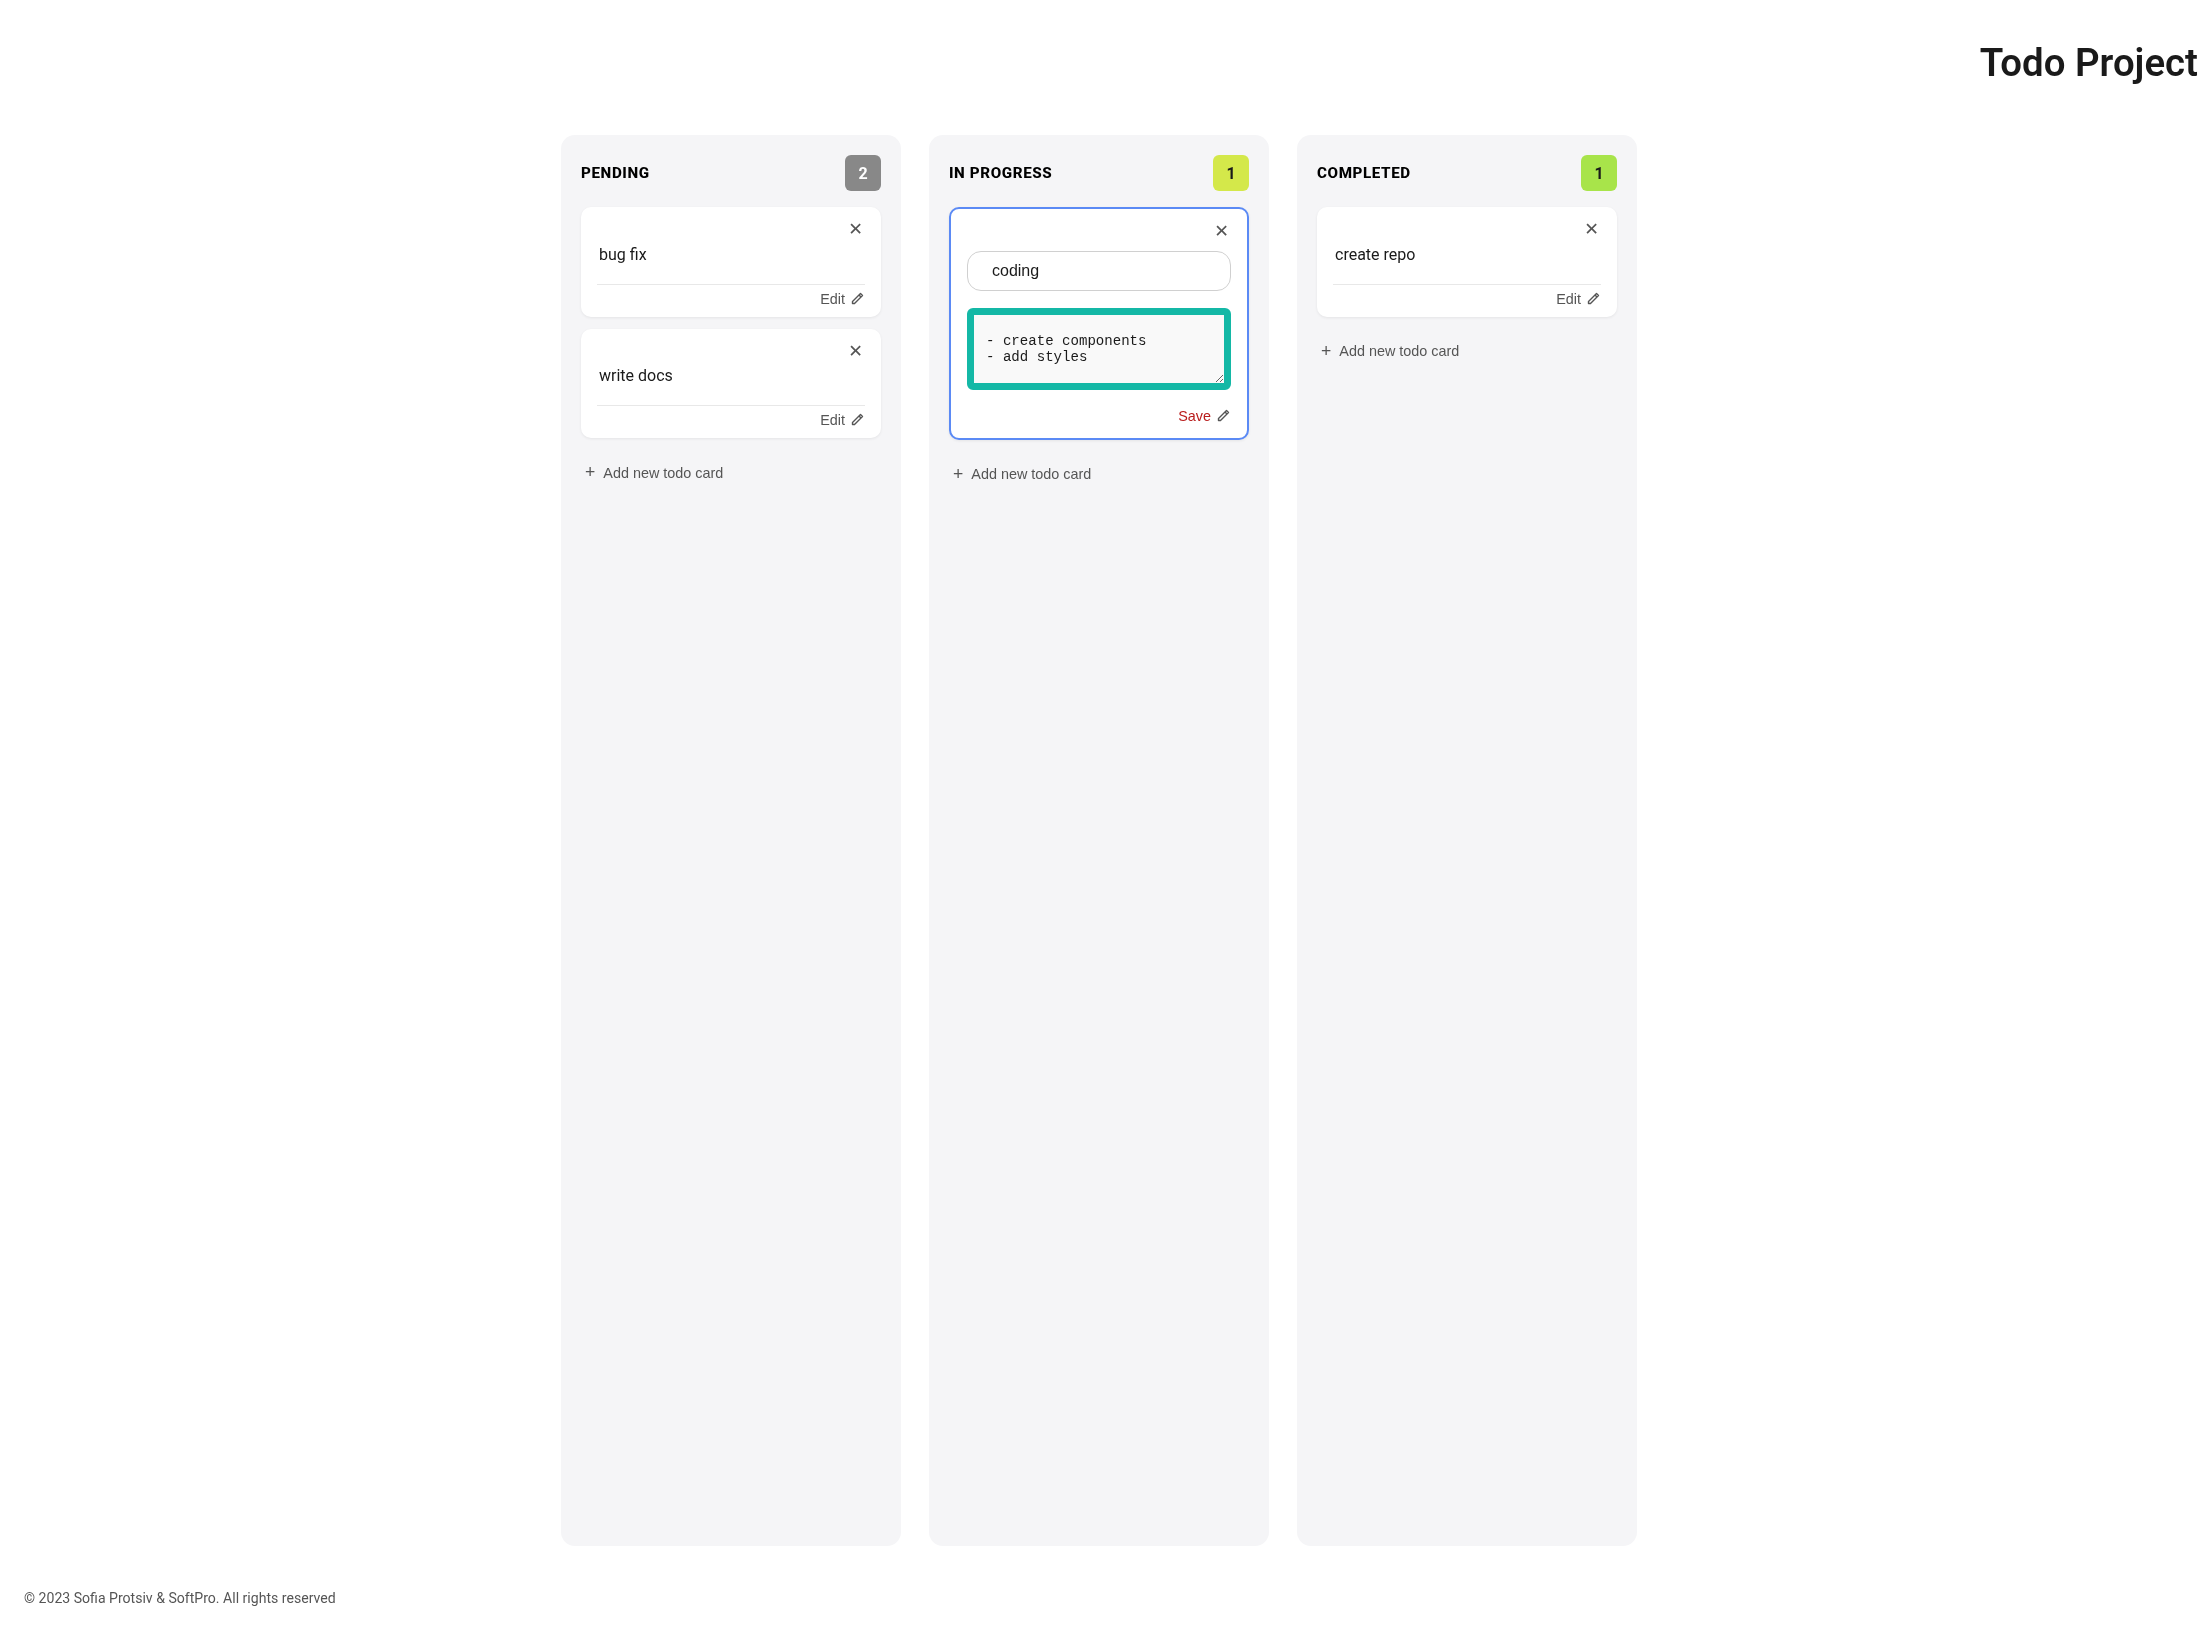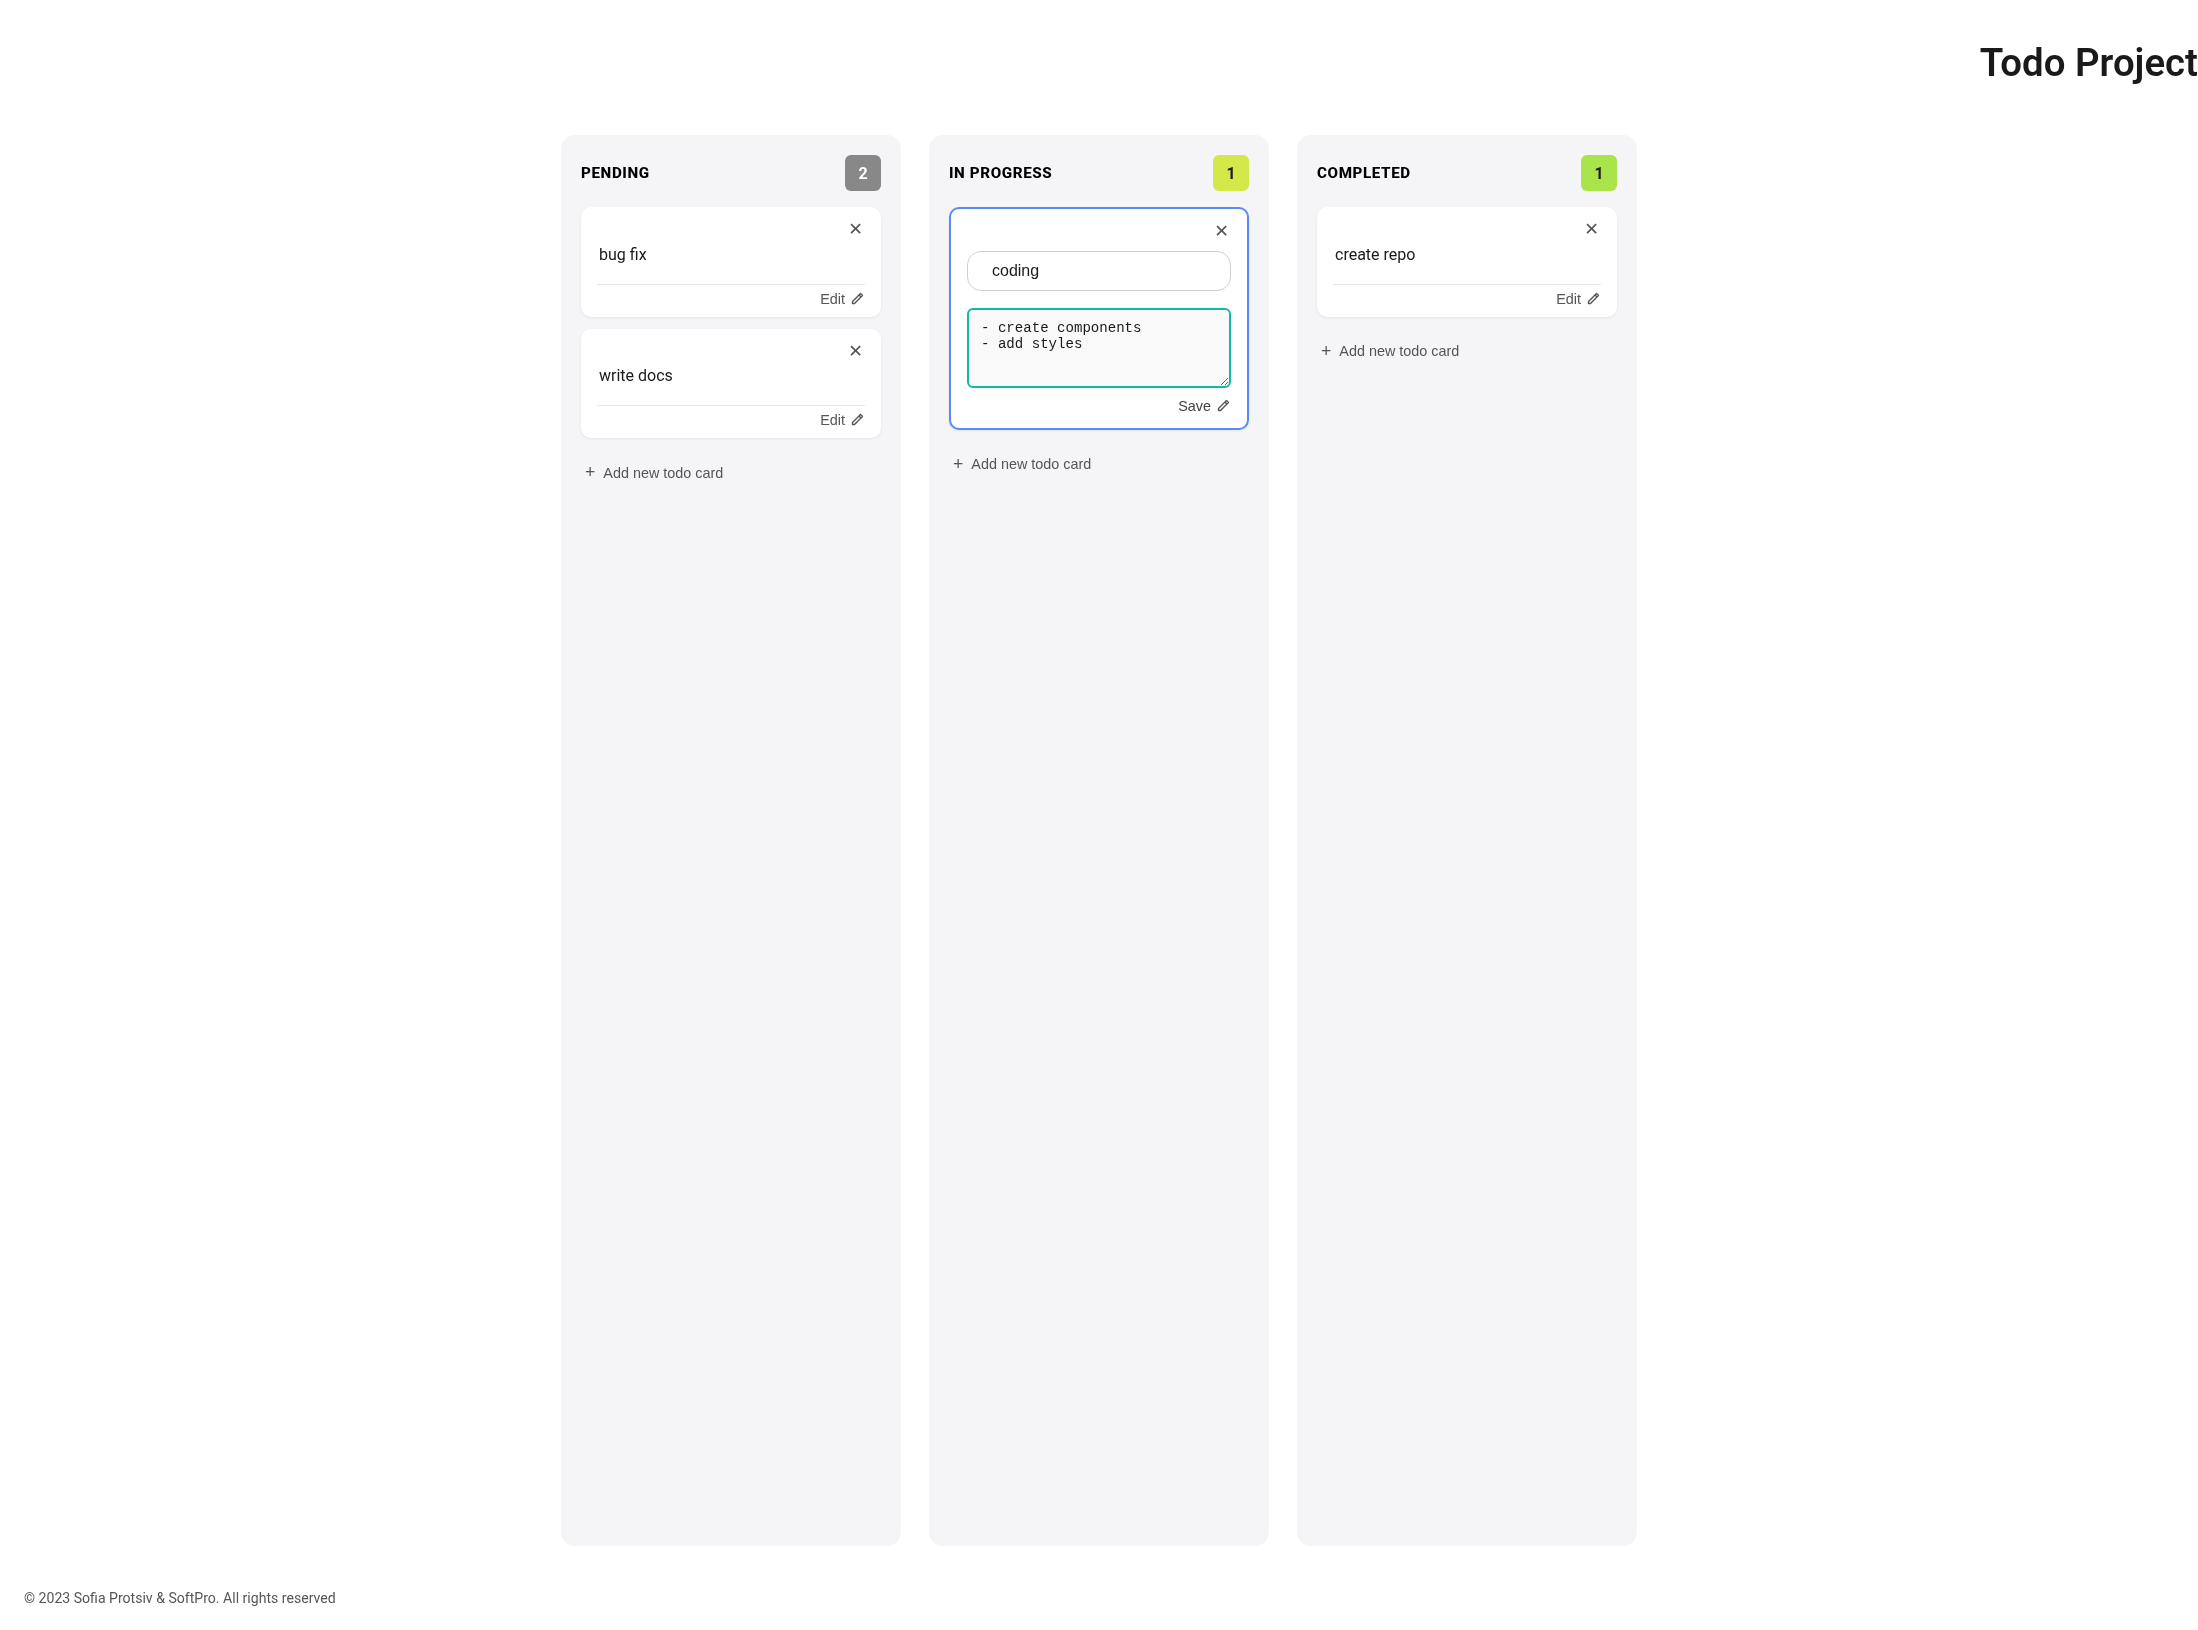--- a/index.html
+++ b/index.html
@@ -147,44 +147,44 @@
       border-radius: 14px;
       padding: 10px 24px;
       font-size: 1rem;
       color: #1a1a1a;
       margin-bottom: 17px;
       outline: none;
     }
 
     .editing-body-textarea {
       width: 100%;
-      border: 2px solid #14b8a6;
+      border: 7px solid #14b8a6;
       border-radius: 6px;
-      padding: 10px 12px;
+      padding: 18px 12px;
       font-size: 0.88rem;
       font-family: 'Courier New', Courier, monospace;
       color: #1a1a1a;
       background: #f9f9f9;
       resize: vertical;
       min-height: 80px;
       outline: none;
-      margin-bottom: 6px;
+      margin-bottom: 14px;
     }
 
     .editing-footer {
       display: flex;
       justify-content: flex-end;
     }
 
     .save-btn {
       background: none;
       border: none;
       cursor: pointer;
       font-size: 0.9rem;
-      color: #404040;
+      color: #b91c1c;
       display: flex;
       align-items: center;
       gap: 4px;
     }
 
     .add-new-card {
       display: flex;
       align-items: center;
       gap: 8px;
       background: none;

